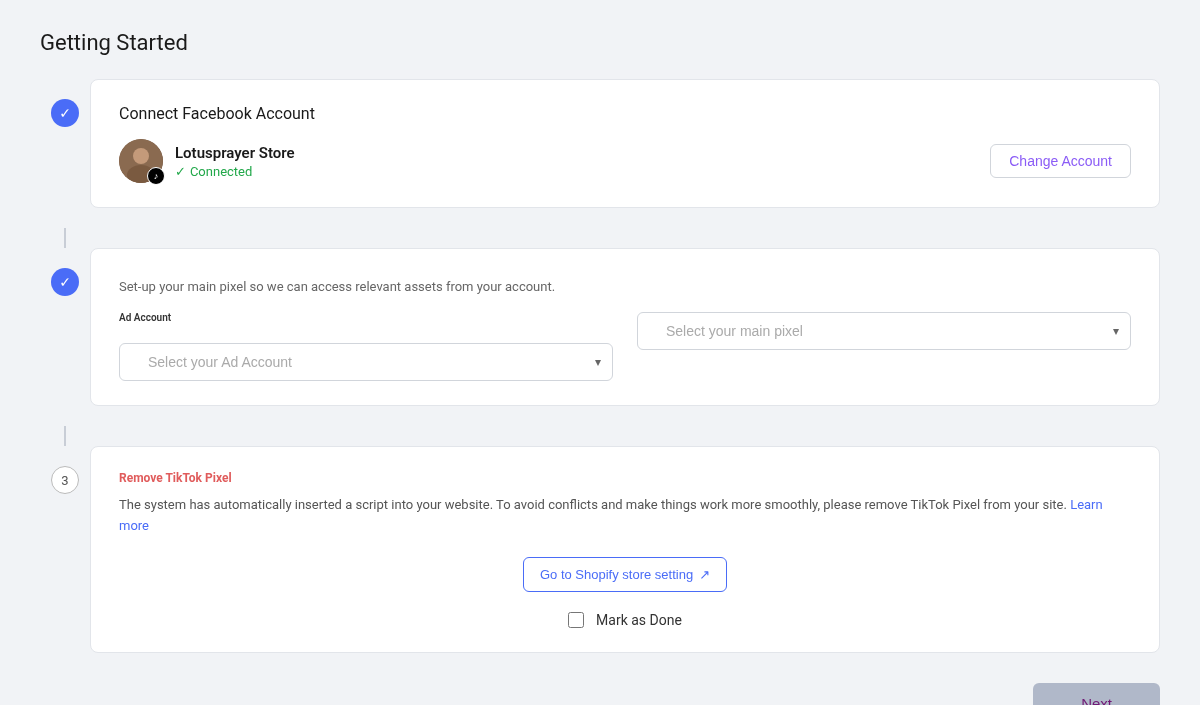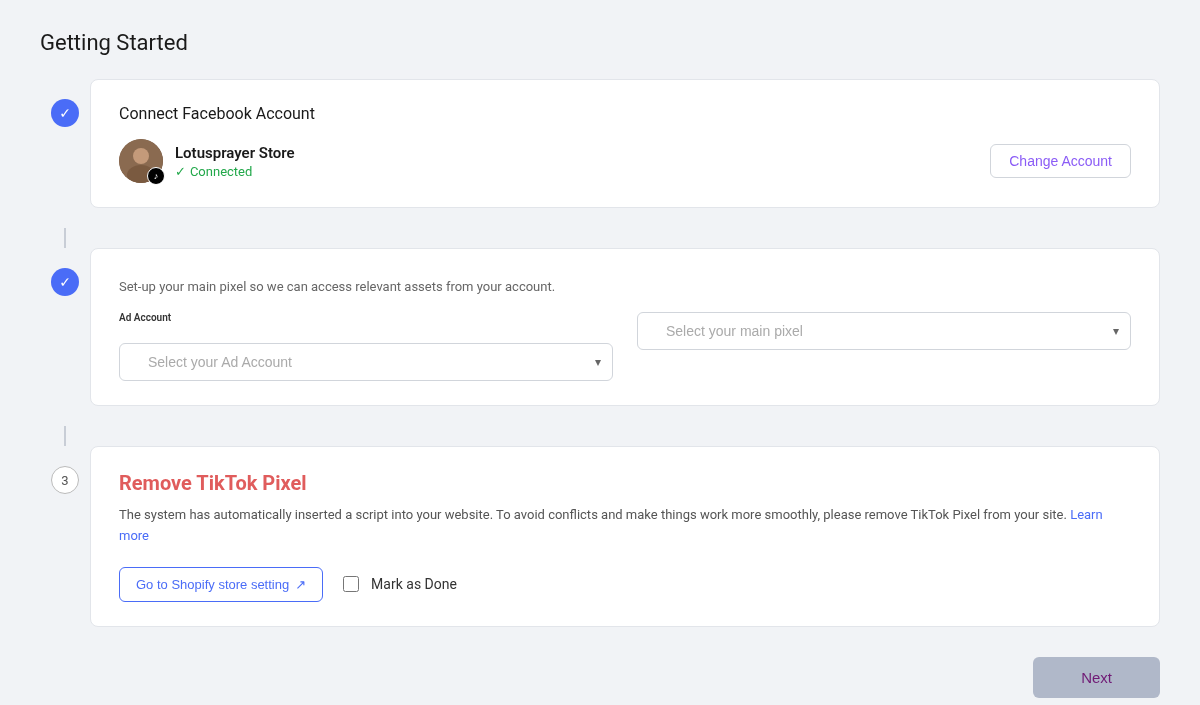--- a/index.html
+++ b/index.html
@@ -180,39 +180,40 @@
       position: absolute;
       right: 12px;
       top: 50%;
       transform: translateY(-50%);
       pointer-events: none;
       color: #666;
       font-size: 12px;
     }
     
     .remove-title {
-      font-size: 20px;
+      font-size: 12px;
       font-weight: 700;
       color: #e05c5c;
       margin-bottom: 10px;
     }
     .remove-description {
       font-size: 13px;
       color: #555;
       line-height: 1.6;
       margin-bottom: 20px;
     }
     .learn-more-link {
       color: #4a6cf7;
       text-decoration: none;
     }
     .remove-actions {
       display: flex;
       align-items: center;
       gap: 20px;
+      flex-direction: column;
     }
     .shopify-btn {
       border: 1px solid #4a6cf7;
       background: white;
       color: #4a6cf7;
       padding: 9px 16px;
       border-radius: 6px;
       font-size: 13px;
       cursor: pointer;
       display: flex;

